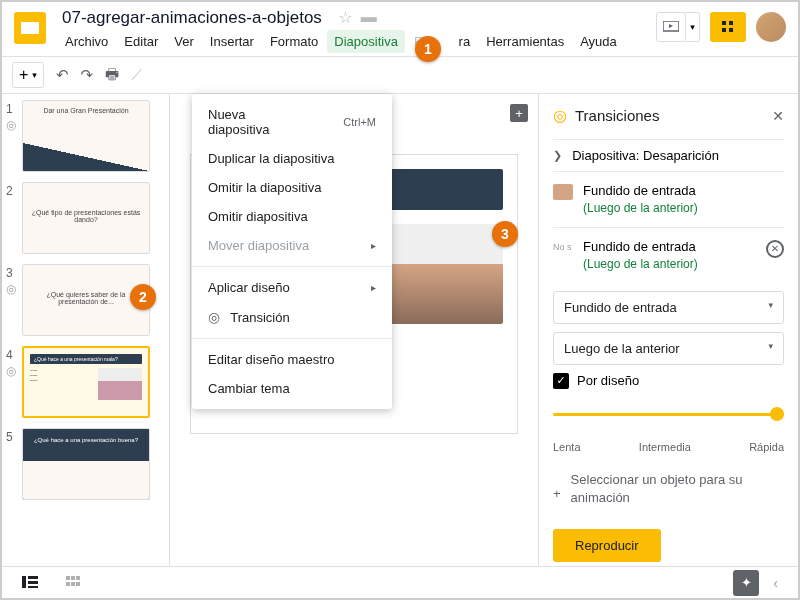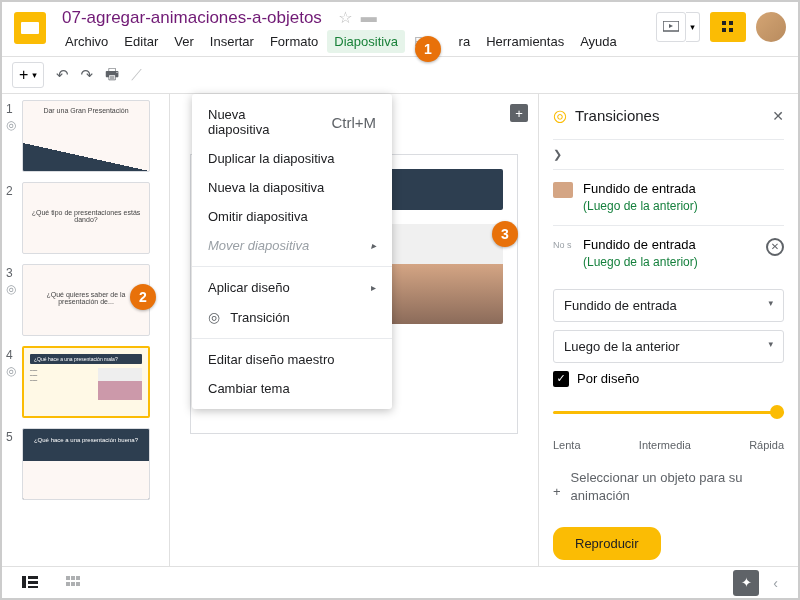--- a/index.html
+++ b/index.html
@@ -2,21 +2,21 @@
 <html><head>
   <meta charset="utf-8">
   <style>
     * { box-sizing: border-box; margin: 0; padding: 0; font-family: Arial, sans-serif; }
     body { width: 800px; height: 600px; background: #fff; overflow: hidden; border: 2px solid #ccc; position: relative; }
     
     .header { display: flex; align-items: flex-start; padding: 6px 12px 0 12px; height: 54px; }
     .logo { width: 32px; height: 32px; background: #fbbc04; border-radius: 3px; margin-right: 12px; position: relative; margin-top: 4px; }
     .logo::after { content: ''; position: absolute; width: 18px; height: 12px; background: #fff; left: 7px; top: 10px; border-radius: 1px; }
     .title-area { flex: 1; }
-    .doc-title { font-size: 17px; color: #701a75; padding: 2px 4px; }
+    .doc-title { font-size: 17px; color: #0f172a; padding: 2px 4px; }
     .title-icons { display: inline-flex; gap: 8px; margin-left: 8px; color: #bbb; }
     .title-icons span { font-size: 16px; }
     .menubar { display: flex; gap: 2px; margin-top: 2px; font-size: 13px; color: #202124; }
     .menubar > div { padding: 4px 7px; cursor: pointer; border-radius: 3px; }
     .menubar > div.active { background: #e6f4ea; color: #188038; }
     .header-right { display: flex; align-items: center; gap: 10px; margin-top: 4px; }
     .present-btn { width: 30px; height: 30px; border: 1px solid #dadce0; border-radius: 3px; display: flex; align-items: center; justify-content: center; }
     .dropdown-caret { width: 14px; height: 30px; border: 1px solid #dadce0; border-left: none; border-radius: 0 3px 3px 0; display: flex; align-items: center; justify-content: center; font-size: 9px; margin-left: -10px; }
     .share-btn { width: 36px; height: 30px; background: #fbbc04; border-radius: 3px; display: flex; align-items: center; justify-content: center; }
     .avatar { width: 30px; height: 30px; border-radius: 50%; background: linear-gradient(135deg, #d4a574, #b88b5e); }
@@ -39,22 +39,22 @@
     
     .canvas-area { flex: 1; background: #fff; padding: 20px; position: relative; }
     .canvas { background: #fff; width: 100%; height: 280px; border: 1px solid #dadce0; padding: 14px; position: relative; margin-top: 40px; }
     .canvas-dark-bar { background: #2d3e50; color: #fff; padding: 12px 14px; font-size: 15px; border-radius: 2px; margin-bottom: 14px; }
     .canvas-body { display: flex; gap: 20px; }
     .canvas-left { flex: 1; border: 1px solid #3b82f6; min-height: 110px; }
     .canvas-img { width: 124px; height: 100px; background: linear-gradient(#f0f0f0 40%, #d4a584 40%, #8b6b5a 100%); border-radius: 2px; position: relative; }
     
     .dropdown-menu { position: absolute; left: 190px; top: 92px; width: 200px; background: #fff; box-shadow: 0 2px 10px rgba(0,0,0,0.25); border-radius: 3px; z-index: 100; padding: 6px 0; font-size: 13px; }
     .menu-item { padding: 7px 16px; display: flex; align-items: center; justify-content: space-between; cursor: pointer; color: #202124; }
-    .menu-item.disabled { color: #9aa0a6; font-style: italic; }
-    .menu-shortcut { font-size: 15px; color: #5f6368; margin-left: 36px; }
+    .menu-item.disabled { color: #9aa0a6; }
+    .menu-shortcut { font-size: 11px; color: #5f6368; margin-left: 36px; }
     .menu-arrow { font-size: 10px; color: #5f6368; }
     .menu-divider { height: 1px; background: #e8eaed; margin: 6px 0; }
     .menu-item .icon-left { margin-right: 10px; color: #5f6368; font-size: 14px; }
     
     .trans-panel { width: 260px; border-left: 1px solid #e0e0e0; padding: 12px 14px; font-size: 13px; overflow: hidden; }
     .trans-header { display: flex; align-items: center; justify-content: space-between; margin-bottom: 14px; }
     .trans-title { display: flex; align-items: center; gap: 8px; font-size: 15px; color: #202124; }
     .trans-title-icon { color: #fbbc04; font-size: 16px; }
     .trans-close { color: #5f6368; font-size: 14px; cursor: pointer; }
     .trans-slide-row { display: flex; align-items: center; gap: 10px; padding: 8px 0; border-top: 1px solid #e8eaed; }
@@ -66,21 +66,21 @@
     .trans-remove { position: absolute; right: 0; top: 12px; width: 18px; height: 18px; border: 2px solid #5f6368; border-radius: 50%; display: flex; align-items: center; justify-content: center; font-size: 10px; color: #5f6368; cursor: pointer; }
     .trans-select { border: 1px solid #dadce0; border-radius: 3px; padding: 8px 10px; margin: 8px 0; display: flex; justify-content: space-between; cursor: pointer; color: #202124; }
     .trans-caret { font-size: 9px; color: #5f6368; }
     .trans-check-row { display: flex; align-items: center; gap: 8px; margin: 8px 0; }
     .trans-checkbox { width: 16px; height: 16px; background: #000; color: #fff; display: flex; align-items: center; justify-content: center; font-size: 11px; border-radius: 2px; }
     .trans-slider { position: relative; height: 24px; margin: 14px 0; }
     .trans-slider-track { position: absolute; top: 10px; left: 0; right: 0; height: 3px; background: #fbbc04; border-radius: 2px; }
     .trans-slider-thumb { position: absolute; right: 0; top: 4px; width: 14px; height: 14px; background: #fbbc04; border-radius: 50%; }
     .trans-slider-labels { display: flex; justify-content: space-between; font-size: 11px; color: #5f6368; margin-bottom: 12px; }
     .trans-add-row { display: flex; align-items: flex-start; gap: 10px; color: #5f6368; margin: 12px 0 16px; line-height: 1.4; padding: 6px 0; }
-    .trans-play { background: #fbbc04; color: #202124; padding: 9px 22px; border-radius: 11px; font-size: 13px; cursor: pointer; display: inline-block; }
+    .trans-play { background: #fbbc04; color: #202124; padding: 9px 22px; border-radius: 3px; font-size: 13px; cursor: pointer; display: inline-block; }
     
     .badge { position: absolute; width: 26px; height: 26px; background: #e8710a; color: #fff; border-radius: 50%; display: flex; align-items: center; justify-content: center; font-size: 14px; font-weight: bold; z-index: 200; box-shadow: 0 1px 3px rgba(0,0,0,0.3); }
     
     .footer { height: 32px; border-top: 1px solid #e0e0e0; display: flex; align-items: center; padding: 0 20px; gap: 28px; color: #5f6368; font-size: 14px; }
     .footer-right { flex: 1; display: flex; justify-content: flex-end; gap: 14px; align-items: center; }
     .explore-btn { width: 26px; height: 26px; background: #5f6368; border-radius: 3px; display: flex; align-items: center; justify-content: center; color: #fff; font-size: 13px; }
     .nos-label { font-size: 9px; color: #9aa0a6; margin-top: 4px; width: 20px; }
   </style>
 </head>
 <body>
@@ -196,20 +196,21 @@
   <div class="trans-panel">
     <div class="trans-header">
       <div class="trans-title">
           <span class="trans-title-icon">◎</span>
           <span>Transiciones</span>
         </div>
       <span class="trans-close">✕</span>
     </div>
     <div class="trans-slide-row">
       <span class="trans-expand">❯</span>
+      <span>Diapositiva: Desaparición</span>
     </div>
     <div class="trans-anim-item">
       <div class="trans-anim-thumb"></div>
       <div class="trans-anim-text">
         <div>Fundido de entrada</div>
         <div class="trans-anim-sub">(Luego de la anterior)</div>
       </div>
     </div>
     <div class="trans-anim-item">
       <div class="nos-label">No s</div>
@@ -271,21 +272,21 @@
 
 <div class="dropdown-menu">
   <div class="menu-item">
       <span>Nueva diapositiva</span>
       <span class="menu-shortcut">Ctrl+M</span>
     </div>
   <div class="menu-item">
       <span>Duplicar la diapositiva</span>
     </div>
   <div class="menu-item">
-      <span>Nueva la diapositiva</span>
+      <span>Omitir la diapositiva</span>
     </div>
   <div class="menu-item">
       <span>Omitir diapositiva</span>
     </div>
   <div class="menu-item disabled">
       <span>Mover diapositiva</span>
       <span class="menu-arrow">▸</span>
     </div>
   <div class="menu-divider"></div>
   <div class="menu-item">

